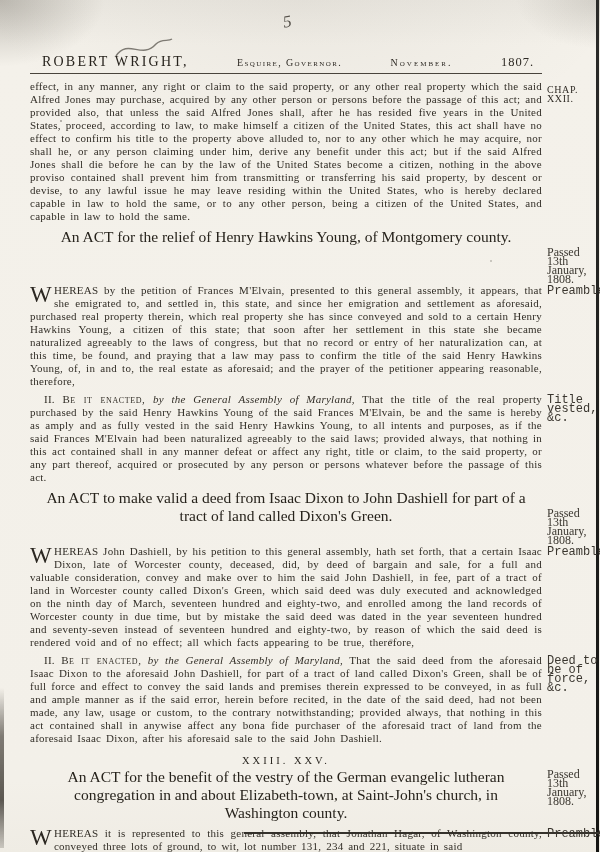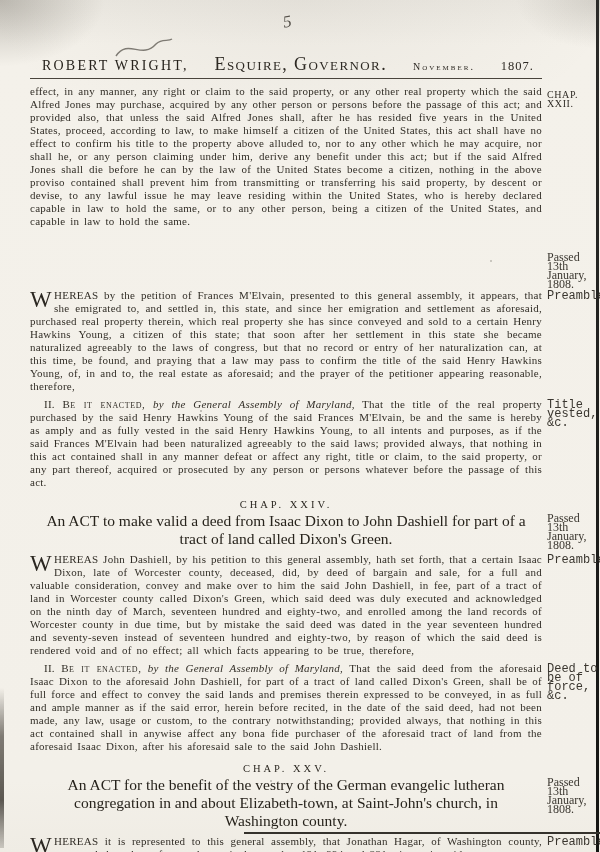--- a/index.html
+++ b/index.html
@@ -30,21 +30,21 @@
   .content { position:absolute; left:30px; top:54px; width:568px; }
   .row { display:flex; align-items:flex-start; }
   .main { flex:0 0 512px; width:512px; }
   .note { flex:1; padding-left:5px; font-size:12px; line-height:9px; color:#3a362f; }
   .note-chap { font-size:10px; letter-spacing:.6px; white-space:pre-line; padding-top:5px; color:#312d27; }
   .note-passed { padding-top:20px; }
   .note-plain { padding-top:3px;font-family:Liberation Mono, monospace; }
 
   .header { display:flex; justify-content:space-between; align-items:baseline; padding:0 8px 2px 12px; }
   .h-name { font-size:14px; letter-spacing:2.2px; color:#27231d; }
-  .h-role { font-variant:small-caps; font-size:18px; letter-spacing:1.4px;text-align:center; }
+  .h-role { font-variant:small-caps; font-size:10px; letter-spacing:1.4px;text-align:center; }
   .h-month { font-variant:small-caps; font-size:10px; letter-spacing:2px; }
   .h-year { font-size:12.5px; letter-spacing:1px; }
   .header-rule { border-top:1.5px solid #49443c; margin:1px 0 6px; }
 
   .para { margin:0 0 5px; font-size:11px; line-height:13px; text-align:justify;
     letter-spacing:.25px; word-spacing:1.8px; color:#322e27; }
   .enact { text-indent:14px; }
   .dropcap { float:left; font-size:23px; line-height:20px; padding:1px 2px 0 0; color:#2b2721; }
   .sc { font-variant:small-caps; letter-spacing:.6px; }
   .it { font-style:italic; }
@@ -86,41 +86,41 @@
     <div class="row">
       <div class="main">
         <p class="para">effect, in any manner, any right or claim to the said property, or any other real property which the said Alfred Jones may purchase, acquired by any other person or persons before the passage of this act; and provided also, that unless the said Alfred Jones shall, after he has resided five years in the United States, proceed, according to law, to make himself a citizen of the United States, this act shall have no effect to confirm his title to the property above alluded to, nor to any other which he may acquire, nor shall he, or any person claiming under him, derive any benefit under this act; but if the said Alfred Jones shall die before he can by the law of the United States become a citizen, nothing in the above proviso contained shall prevent him from transmitting or transferring his said property, by descent or devise, to any lawful issue he may leave residing within the United States, who is hereby declared capable in law to hold the same, or to any other person, being a citizen of the United States, and capable in law to hold the same.</p>
       </div>
       <div class="note note-chap">CHAP.
 XXII.</div>
     </div>
 
     <div class="row">
       <div class="main">
+        <div class="act-title">An ACT for the relief of Henry Hawkins Young, of Montgomery county.</div>
       </div>
       <div class="note note-passed">Passed 13th January, 1808.</div>
     </div>
 
     <div class="row">
       <div class="main">
         <p class="para"><span class="dropcap">W</span><span>HEREAS</span><span> by the petition of Frances M'Elvain, presented to this general assembly, it appears, that she emigrated to, and settled in, this state, and since her emigration and settlement as aforesaid, purchased real property therein, which real property she has since conveyed and sold to a certain Henry Hawkins Young, a citizen of this state; that soon after her settlement in this state she became naturalized agreeably to the laws of congress, but that no record or entry of her naturalization can, at this time, be found, and praying that a law may pass to confirm the title of the said Henry Hawkins Young, of, in and to, the real estate as aforesaid; and the prayer of the petitioner appearing reasonable, therefore,</span></p>
       </div>
       <div class="note note-plain">Preamble.</div>
     </div>
 
     <div class="row">
       <div class="main">
         <p class="para enact"><span>II. </span><span class="sc">Be it enacted,</span><span class="it"> by the General Assembly of Maryland,</span><span> That the title of the real property purchased by the said Henry Hawkins Young of the said Frances M'Elvain, be and the same is hereby as amply and as fully vested in the said Henry Hawkins Young, to all intents and purposes, as if the said Frances M'Elvain had been naturalized agreeably to the said laws; provided always, that nothing in this act contained shall in any manner defeat or affect any right, title or claim, to the said property, or any part thereof, acquired or prosecuted by any person or persons whatever before the passage of this act.</span></p>
       </div>
       <div class="note note-plain">Title vested, &amp;c.</div>
     </div>
 
     <div class="row">
       <div class="main">
-        <div class="chap-head">CHAP. XXIV.</div>
         <div class="act-title">An ACT to make valid a deed from Isaac Dixon to John Dashiell for part of a tract of land called Dixon's Green.</div>
       </div>
       <div class="note note-passed">Passed 13th January, 1808.</div>
     </div>
 
     <div class="row">
       <div class="main">
         <p class="para"><span class="dropcap">W</span><span>HEREAS</span><span> John Dashiell, by his petition to this general assembly, hath set forth, that a certain Isaac Dixon, late of Worcester county, deceased, did, by deed of bargain and sale, for a full and valuable consideration, convey and make over to him the said John Dashiell, in fee, part of a tract of land in Worcester county called Dixon's Green, which said deed was duly executed and acknowledged on the ninth day of March, seventeen hundred and eighty-two, and enrolled among the land records of Worcester county in due time, but by mistake the said deed was dated in the year seventeen hundred and seventy-seven instead of seventeen hundred and eighty-two, by reason of which the said deed is rendered void and of no effect; all which facts appearing to be true, therefore,</span></p>
       </div>
       <div class="note note-plain">Preamble.</div>
@@ -128,21 +128,21 @@
 
     <div class="row">
       <div class="main">
         <p class="para enact"><span>II. </span><span class="sc">Be it enacted,</span><span class="it"> by the General Assembly of Maryland,</span><span> That the said deed from the aforesaid Isaac Dixon to the aforesaid John Dashiell, for part of a tract of land called Dixon's Green, shall be of full force and effect to convey the said lands and premises therein expressed to be conveyed, in as full and ample manner as if the said error, herein before recited, in the date of the said deed, had not been made, any law, usage or custom, to the contrary notwithstanding; provided always, that nothing in this act contained shall in anywise affect any bona fide purchaser of the aforesaid tract of land from the aforesaid Isaac Dixon, after his aforesaid sale to the said John Dashiell.</span></p>
       </div>
       <div class="note note-plain">Deed to be of force, &amp;c.</div>
     </div>
 
     <div class="row">
       <div class="main">
-        <div class="chap-head">CHAP. XXV.</div>
+        <div class="chap-head">XXIII. XXV.</div>
         <div class="act-title">An ACT for the benefit of the vestry of the German evangelic lutheran congregation in and about Elizabeth-town, at Saint-John's church, in Washington county.</div>
       </div>
       <div class="note note-passed">Passed 13th January, 1808.</div>
     </div>
 
     <div class="row">
       <div class="main">
         <p class="para"><span class="dropcap">W</span><span>HEREAS</span><span> it is represented to this general assembly, that Jonathan Hagar, of Washington county, conveyed three lots of ground, to wit, lot number 131, 234 and 221, situate in said</span></p>
       </div>
       <div class="note note-plain">Preamble.</div>

